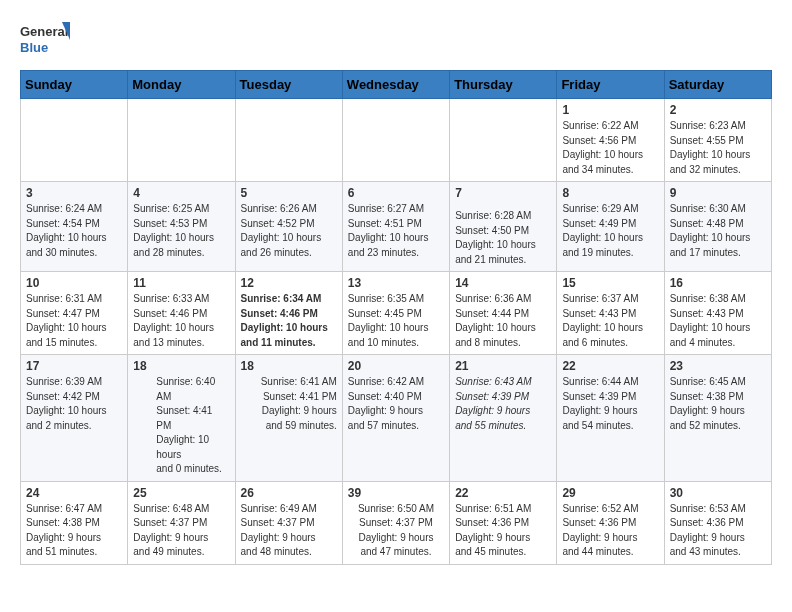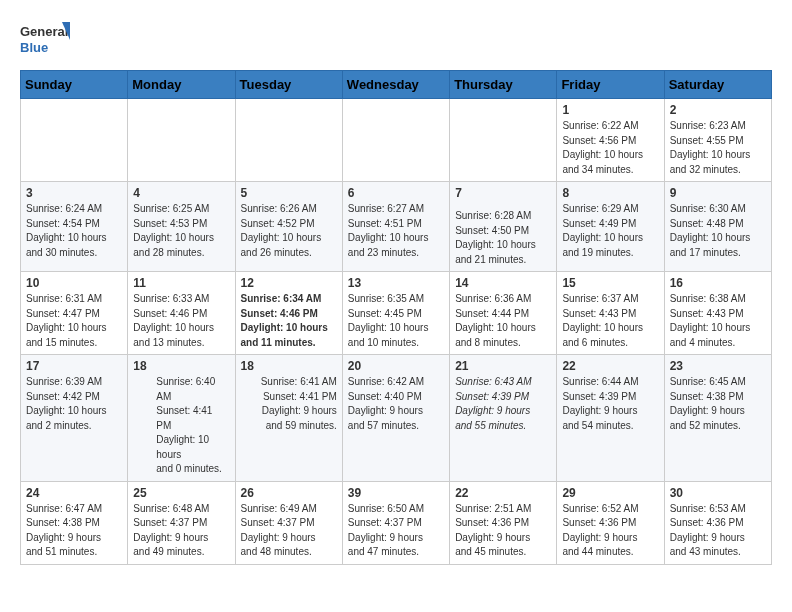--- a/index.html
+++ b/index.html
@@ -302,28 +302,28 @@
           </td>
           <td>
             <span class="day-num">26</span>
             <div class="day-info" style="white-space: pre-line;">Sunrise: 6:49 AM
 Sunset: 4:37 PM
 Daylight: 9 hours
 and 48 minutes.</div>
           </td>
           <td>
             <span class="day-num">39</span>
-            <div class="day-info" style="white-space: pre-line;">Sunrise: 6:50 AM
+            <div class="day-info" style="white-space: pre-line; text-align: center;">Sunrise: 6:50 AM
 Sunset: 4:37 PM
 Daylight: 9 hours
 and 47 minutes.</div>
           </td>
           <td>
             <span class="day-num">22</span>
-            <div class="day-info" style="white-space: pre-line;">Sunrise: 2:51 AM
+            <div class="day-info" style="white-space: pre-line;">Sunrise: 6:51 AM
 Sunset: 4:36 PM
 Daylight: 9 hours
 and 45 minutes.</div>
           </td>
           <td>
             <span class="day-num">29</span>
             <div class="day-info" style="white-space: pre-line;">Sunrise: 6:52 AM
 Sunset: 4:36 PM
 Daylight: 9 hours
 and 44 minutes.</div>

